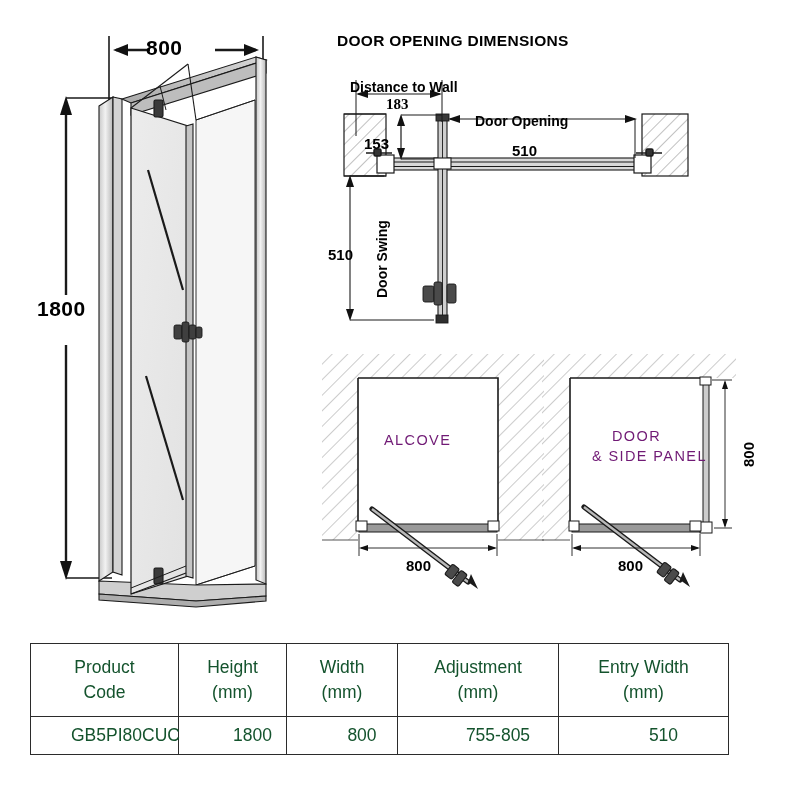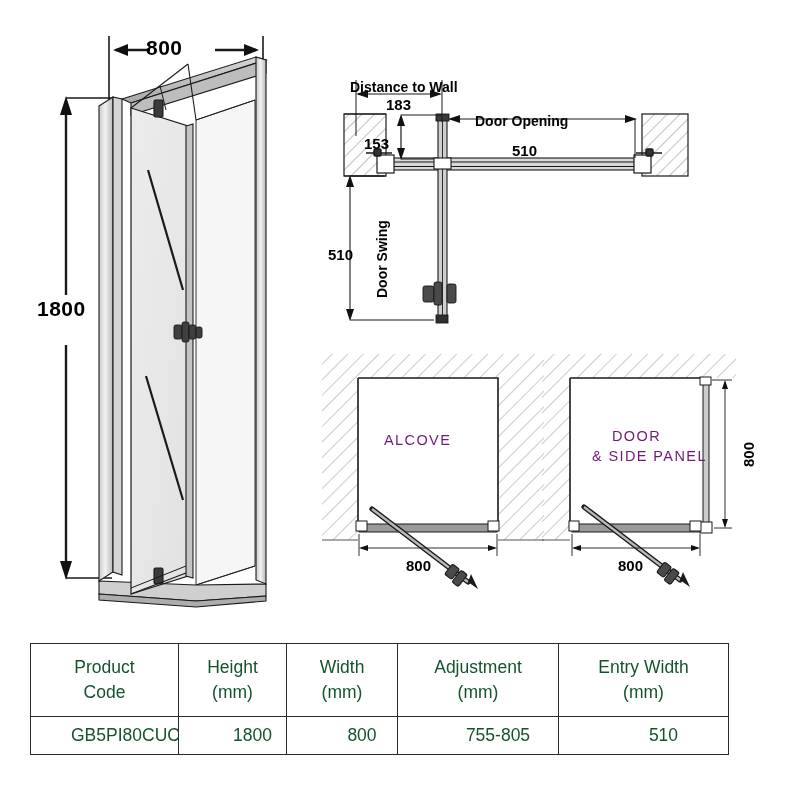--- a/index.html
+++ b/index.html
@@ -104,20 +104,21 @@
       </g>
     </g>
   </svg>
 
   <div class="txt dim-bold" style="left:146px;top:36px;">800</div>
   <div class="txt dim-bold" style="left:37px;top:297px;">1800</div>
 </div>
 
 <div class="abs" style="left:330px;top:18px;width:470px;height:330px;">
 
+  <div class="txt title-cap" style="left:7px;top:14px;">DOOR OPENING DIMENSIONS</div>
   <div class="txt lbl-reg" style="left:20px;top:61px;">Distance to Wall</div>
 
   <svg width="470" height="330" viewBox="0 0 470 330">
     <defs>
       <pattern id="hatchA" width="9" height="9" patternTransform="rotate(45)" patternUnits="userSpaceOnUse">
         <line x1="0" y1="0" x2="0" y2="9" stroke="#8d8d8d" stroke-width="1.1"></line>
       </pattern>
     </defs>
 
     <rect x="14" y="96" width="42" height="62" fill="url(#hatchA)" stroke="#1a1a1a" stroke-width="1.2"></rect>
@@ -177,21 +178,21 @@
 
     <g stroke="#1a1a1a" stroke-width="1">
       <line x1="20" y1="158" x2="54" y2="158"></line>
       <line x1="20" y1="302" x2="104" y2="302"></line>
       <line x1="20" y1="160" x2="20" y2="300" stroke-width="1.1"></line>
       <polygon points="20,157 16,169 24,169" fill="#111" stroke="none"></polygon>
       <polygon points="20,303 16,291 24,291" fill="#111" stroke="none"></polygon>
     </g>
   </svg>
 
-  <div class="txt dim-med" style="left:56px;top:78px;">183</div>
+  <div class="txt dim-med" style="left:56px;top:78px;font-family:Liberation Serif, serif;">183</div>
   <div class="txt dim-med" style="left:34px;top:117px;">153</div>
   <div class="txt lbl-reg" style="left:145px;top:95px;">Door Opening</div>
   <div class="txt dim-med" style="left:182px;top:124px;">510</div>
   <div class="txt dim-med" style="left:-2px;top:228px;">510</div>
   <div class="txt lbl-reg vert" style="left:44px;top:280px;transform:rotate(-90deg);">Door Swing</div>
 </div>
 
 <div class="abs" style="left:318px;top:352px;width:230px;height:250px;">
   <svg width="230" height="250" viewBox="0 0 230 250">
     <defs>

